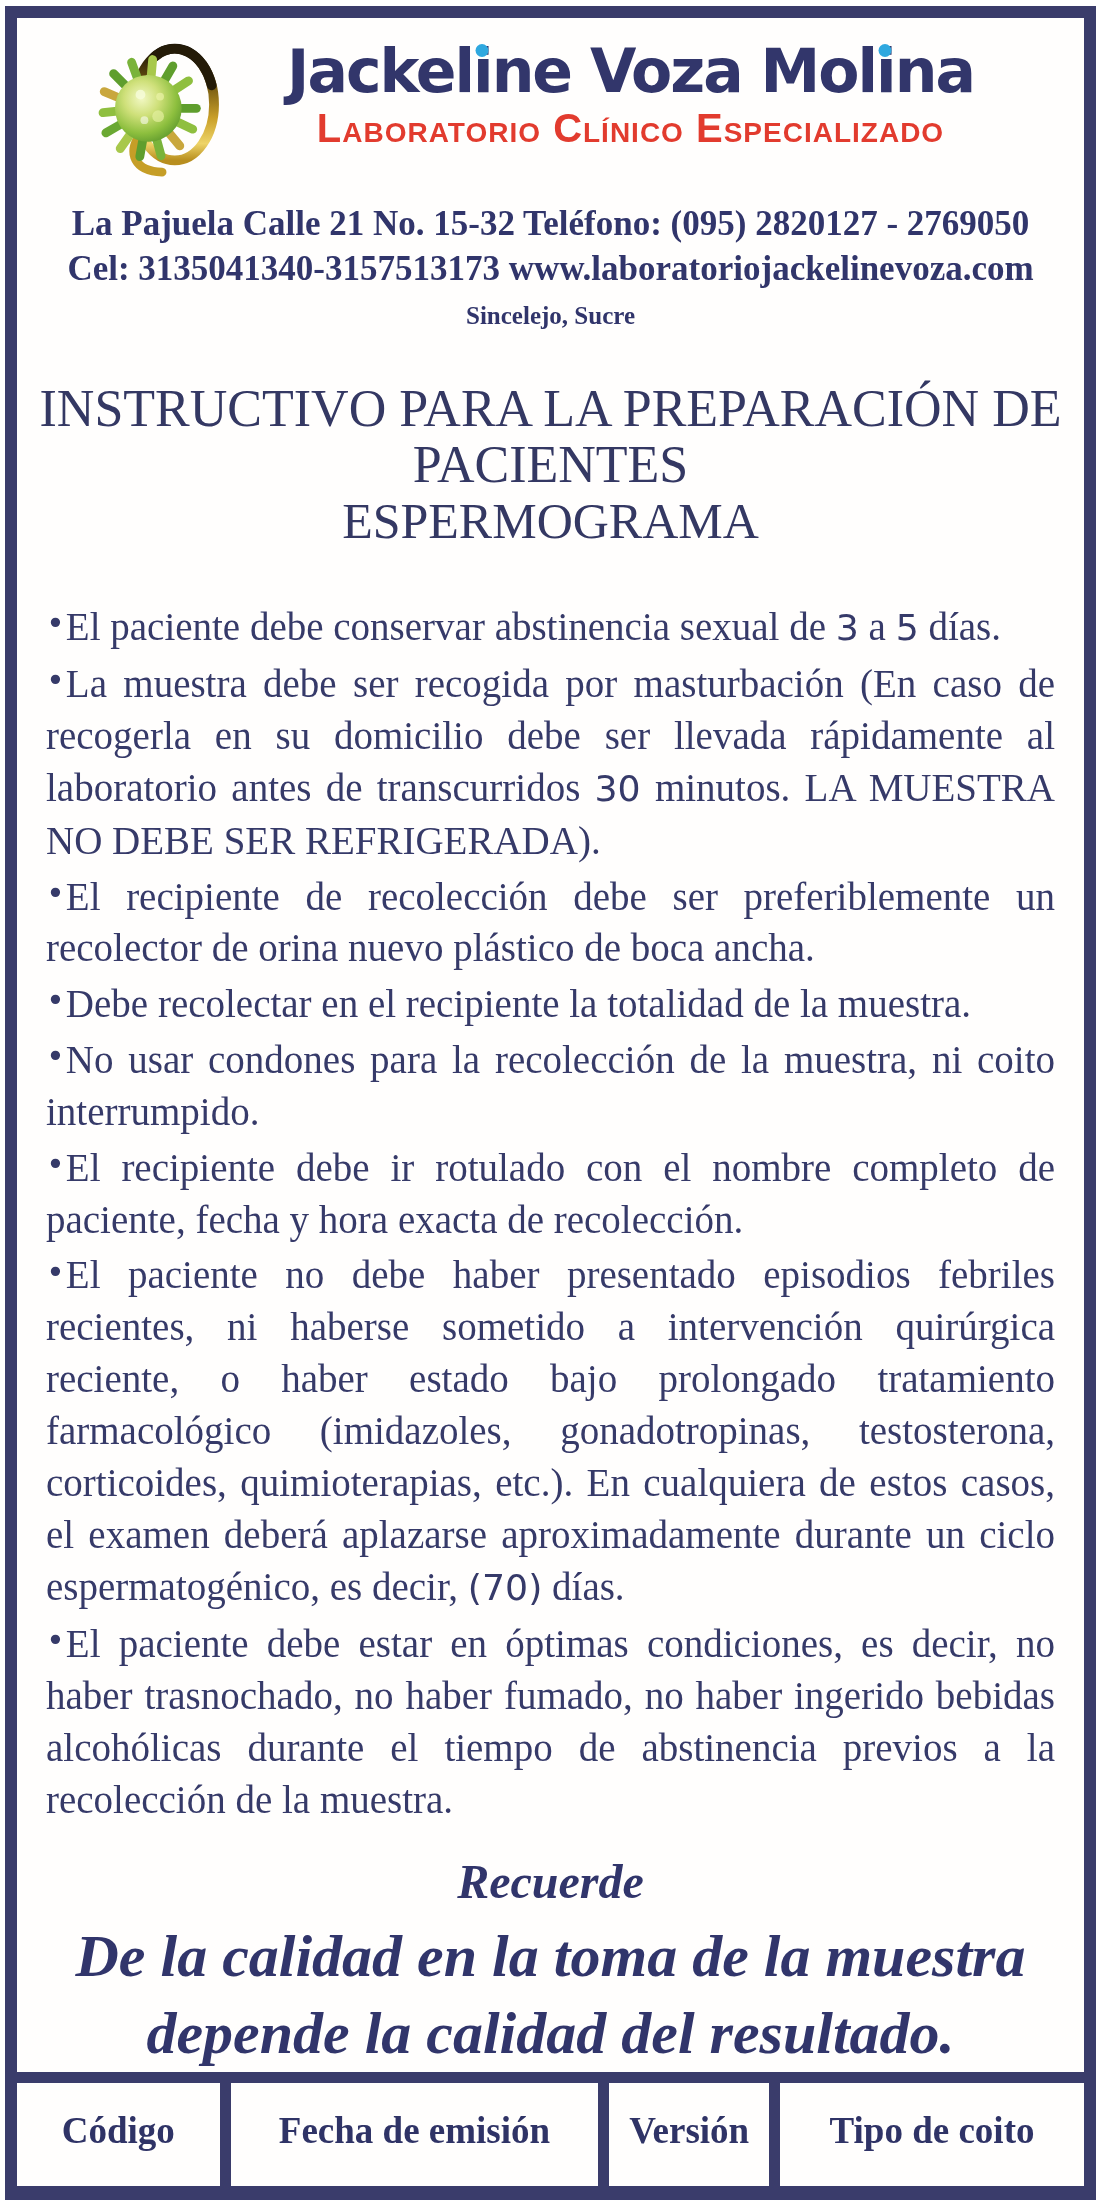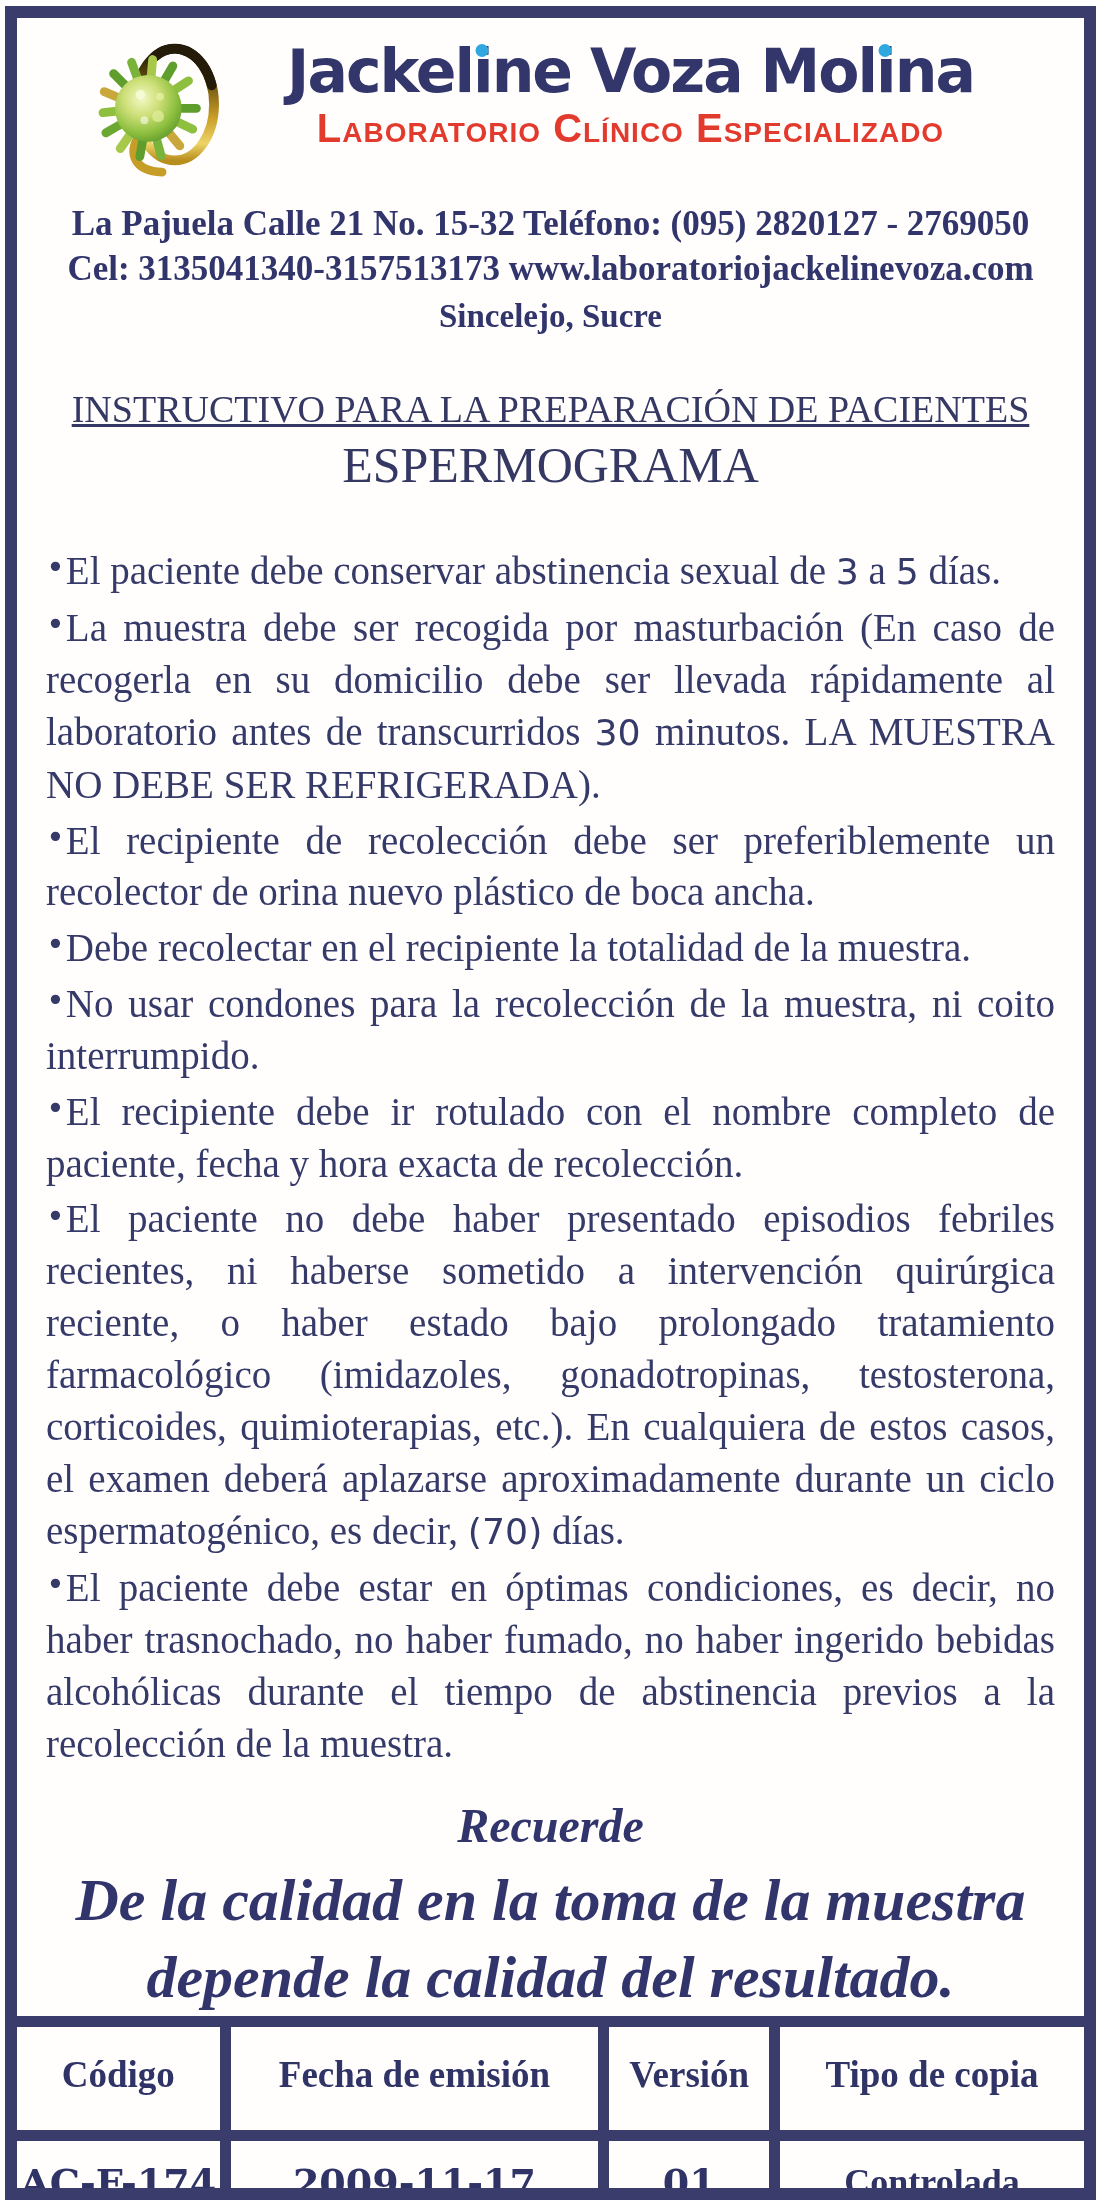--- a/index.html
+++ b/index.html
@@ -27,24 +27,24 @@
     content:""; position:absolute; top:6px; left:50%; transform:translateX(-50%);
     width:13px; height:13px; border-radius:50%; background:#2fa8df;
   }
   .subtitle {
     font-family:"Liberation Sans", sans-serif; font-weight:bold;
     font-variant:small-caps; font-size:40px; line-height:48px;
     color:#e23b2e; letter-spacing:1px;
   }
   .addr-block { margin-top:31px; text-align:center; font-weight:bold; color:#31356b; flex:none; }
   .addr-line { font-size:35px; line-height:45px; }
-  .city-line { font-size:33px; line-height:46px; margin-top:2px;text-align:center; }
+  .city-line { font-size:25px; line-height:46px; margin-top:2px;text-align:center; }
   
   .doc-title { margin-top:42px; text-align:center; color:#343863; flex:none; }
-  .doc-title .t1 { font-size:38px; line-height:56px;text-decoration:underline; }
+  .doc-title .t1 { font-size:52px; line-height:56px; }
   .doc-title .t2 { font-size:50px; line-height:56px; }
   
   .bullets {
     margin-top:48px; padding:0 29px; text-align:justify;
     font-size:39px; line-height:52px; color:#363a69; flex:none;
   }
   .bullet { margin:0; }
   .dot {
     font-family:"DejaVu Sans", sans-serif; font-size:0.82em;
     vertical-align:0.18em; margin-right:1px;
@@ -161,21 +161,21 @@
         <col style="width:19.5%">
         <col style="width:35.5%">
         <col style="width:16%">
         <col style="width:29%">
       </colgroup>
       <thead>
         <tr>
           <th>Código</th>
           <th>Fecha de emisión</th>
           <th>Versión</th>
-          <th>Tipo de copia</th>
+          <th>Tipo de coito</th>
         </tr>
       </thead>
       <tbody>
         <tr>
           <td>AC-F-174</td>
           <td>2009-11-17</td>
           <td>01</td>
           <td>Controlada</td>
         </tr>
       </tbody>

